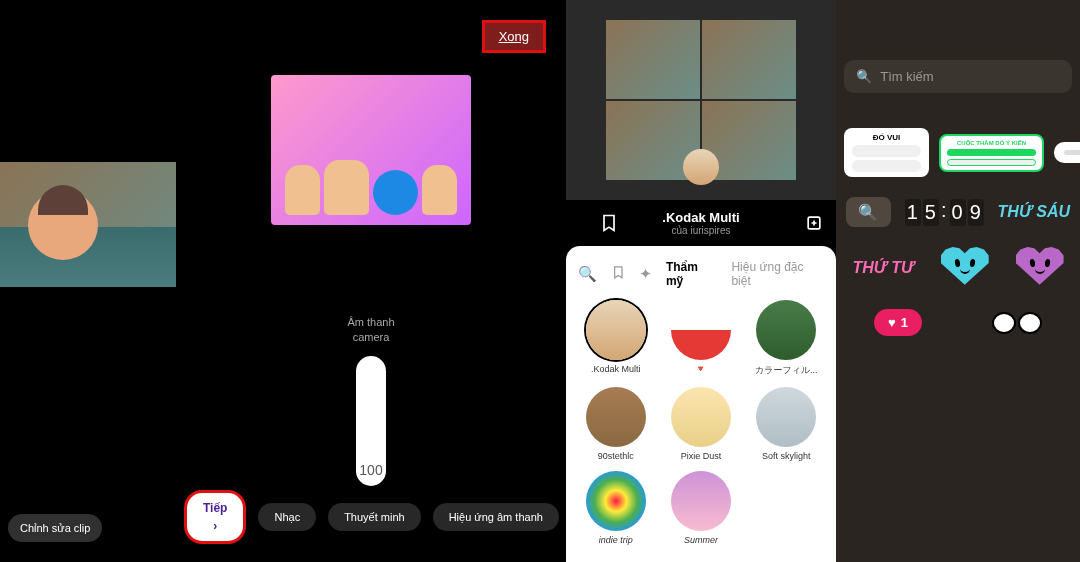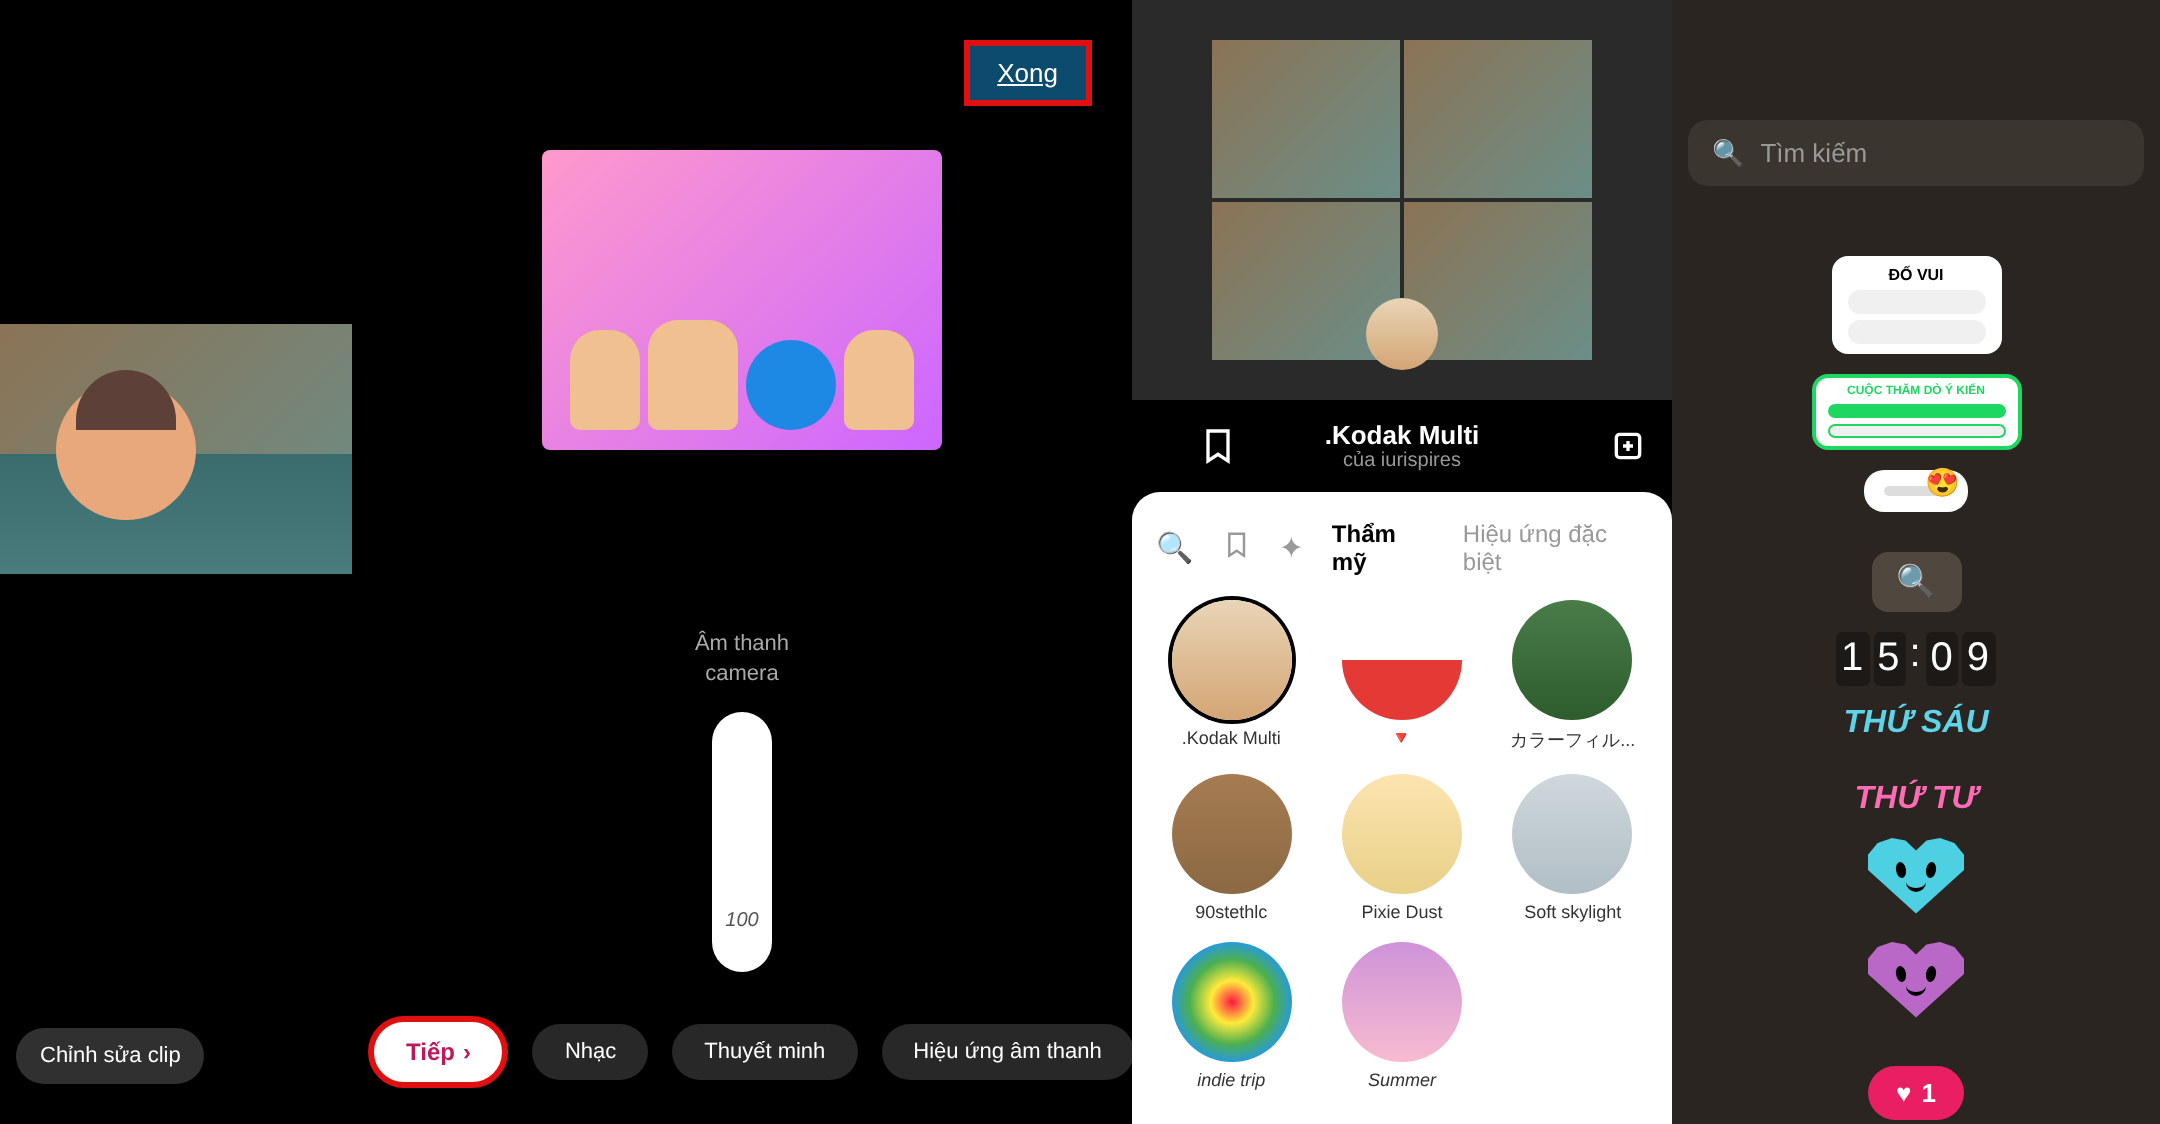--- a/index.html
+++ b/index.html
@@ -13,33 +13,33 @@
     
     .top-icons { display: flex; gap: 16px; padding: 30px 12px 12px; align-items: center; }
     .icon { width: 20px; height: 20px; display: flex; align-items: center; justify-content: center; color: #fff; cursor: pointer; margin-left: 21px; }
     .video-preview-1 { width: 100%; height: 125px; margin-top: 100px; background: linear-gradient(135deg, #8b7355 0%, #6b8e88 100%); display: flex; align-items: center; justify-content: center; position: relative; overflow: hidden; }
     .character-face { width: 70px; height: 70px; background: #e8a87c; border-radius: 50%; position: relative; margin-left: -50px; }
     .character-hair { position: absolute; top: -5px; left: 10px; right: 10px; height: 30px; background: #5d4037; border-radius: 35px 35px 0 0; }
     .bedframe { position: absolute; bottom: 0; left: 0; right: 0; height: 60px; background: linear-gradient(to top, #4a7c7e, #3a6c6e); }
     .edit-clip-btn { position: absolute; bottom: 20px; left: 8px; background: rgba(60,60,60,0.8); border-radius: 18px; padding: 8px 12px; font-size: 11px; cursor: pointer; border: none; color: #fff; }
 
     
-    .done-btn { position: absolute; top: 20px; right: 20px; background: #0c4a6e; color: #fff; padding: 6px 14px; font-size: 13px; border: 3px solid #e01010; cursor: pointer; text-decoration: underline; }
+    .done-btn { position: absolute; top: 20px; right: 20px; background: #7f1d1d; color: #fff; padding: 6px 14px; font-size: 13px; border: 3px solid #e01010; cursor: pointer; text-decoration: underline; }
     .video-preview-2 { width: 200px; height: 150px; margin: 75px auto 0; background: linear-gradient(135deg, #ff99cc 0%, #cc66ff 100%); border-radius: 4px; position: relative; overflow: hidden; }
     .cartoon-chars { position: absolute; inset: 0; display: flex; align-items: flex-end; justify-content: center; gap: 4px; padding-bottom: 10px; }
     .cartoon-char { width: 35px; height: 50px; background: #f0c090; border-radius: 15px 15px 5px 5px; }
     .cartoon-char.blue { width: 45px; height: 45px; background: #1e88e5; border-radius: 50%; }
     .cartoon-char.big { width: 45px; height: 55px; }
     .audio-section { margin-top: 90px; text-align: center; }
     .audio-title { font-size: 11px; color: #aaa; margin-bottom: 10px; line-height: 1.4; }
     .slider-track { width: 30px; height: 130px; background: #fff; border-radius: 15px; margin: 0 auto; position: relative; }
-    .slider-value { font-size: 10px; color: #555; position: absolute; bottom: 20px; left: 50%; transform: translateX(-50%); font-style: italic; }
+    .slider-value { font-size: 14px; color: #555; position: absolute; bottom: 8px; left: 50%; transform: translateX(-50%); }
     .edit-label { font-size: 11px; color: #aaa; margin-top: 12px; }
     .bottom-tabs { position: absolute; bottom: 18px; left: 0; right: 0; display: flex; gap: 12px; padding: 0 8px; align-items: center; }
-    .next-btn { background: #fff; color: #be185d; border-radius: 18px; padding: 8px 16px; font-size: 12px; font-weight: 600; display: flex; align-items: center; gap: 4px; cursor: pointer; border: 3px solid #e01010; flex-shrink: 0; }
+    .next-btn { background: #fff; color: #4c1d95; border-radius: 18px; padding: 8px 16px; font-size: 12px; font-weight: 600; display: flex; align-items: center; gap: 4px; cursor: pointer; border: 3px solid #e01010; flex-shrink: 0; flex-direction: column; }
     .tab-btn { background: rgba(50,50,50,0.8); color: #fff; border-radius: 18px; padding: 8px 16px; font-size: 11px; cursor: pointer; border: none; white-space: nowrap; }
 
     
     .preview-area { height: 200px; background: #2a2a2a; position: relative; }
     .grid-preview { position: absolute; top: 20px; left: 40px; right: 40px; bottom: 20px; display: grid; grid-template-columns: 1fr 1fr; grid-template-rows: 1fr 1fr; gap: 2px; }
     .grid-cell { background: linear-gradient(135deg, #8b7355 0%, #6b8e88 100%); }
     .effect-circle { position: absolute; bottom: 15px; left: 50%; transform: translateX(-50%); width: 36px; height: 36px; background: linear-gradient(#e8d5b7, #d4a574); border-radius: 50%; }
     .effect-header { display: flex; align-items: center; justify-content: space-between; padding: 10px 12px; }
     .effect-title { text-align: center; flex: 1; }
     .effect-name { font-size: 13px; font-weight: 600; }
@@ -50,21 +50,21 @@
     .effects-tabs .tab-icon { font-size: 15px; }
     .effects-grid { display: grid; grid-template-columns: repeat(3, 1fr); gap: 10px; padding: 0 12px; }
     .effect-item { text-align: center; cursor: pointer; }
     .effect-thumb { width: 60px; height: 60px; border-radius: 50%; margin: 0 auto 4px; }
     .effect-item.selected .effect-thumb { box-shadow: 0 0 0 2px #000; }
     .effect-item-name { font-size: 9px; color: #333; }
 
     
     .panel-4-bg { background: #2a2520; height: 100%; padding: 30px 8px 0; }
     .search-bar { background: rgba(60,55,48,0.9); border-radius: 10px; padding: 9px 12px; display: flex; align-items: center; gap: 8px; font-size: 13px; color: #999; margin-bottom: 35px; margin-top: 30px; }
-    .sticker-row { display: flex; gap: 10px; margin-bottom: 20px; align-items: center; justify-content: space-around; flex-direction: column; }
+    .sticker-row { display: flex; gap: 10px; margin-bottom: 20px; align-items: center; justify-content: space-around; }
     .sticker { cursor: pointer; flex-shrink: 0; }
     .quiz-box { background: #fff; border-radius: 8px; padding: 5px 8px; width: 85px; text-align: center; }
     .quiz-title { font-size: 8px; font-weight: 700; color: #000; }
     .quiz-bar { height: 12px; background: #f0f0f0; border-radius: 6px; margin-top: 3px; }
     .poll-box { background: #fff; border-radius: 8px; padding: 4px 6px; width: 105px; border: 2px solid #1ed760; }
     .poll-label { font-size: 6px; color: #1ed760; font-weight: 600; text-align: center; }
     .poll-bar { height: 7px; background: #1ed760; border-radius: 5px; margin-top: 3px; }
     .emoji-slider { background: #fff; border-radius: 10px; padding: 8px 10px; width: 52px; }
     .emoji-line { height: 5px; background: #ddd; border-radius: 3px; position: relative; }
     .emoji-line::after { content: '😍'; position: absolute; right: -6px; top: -10px; font-size: 14px; }

